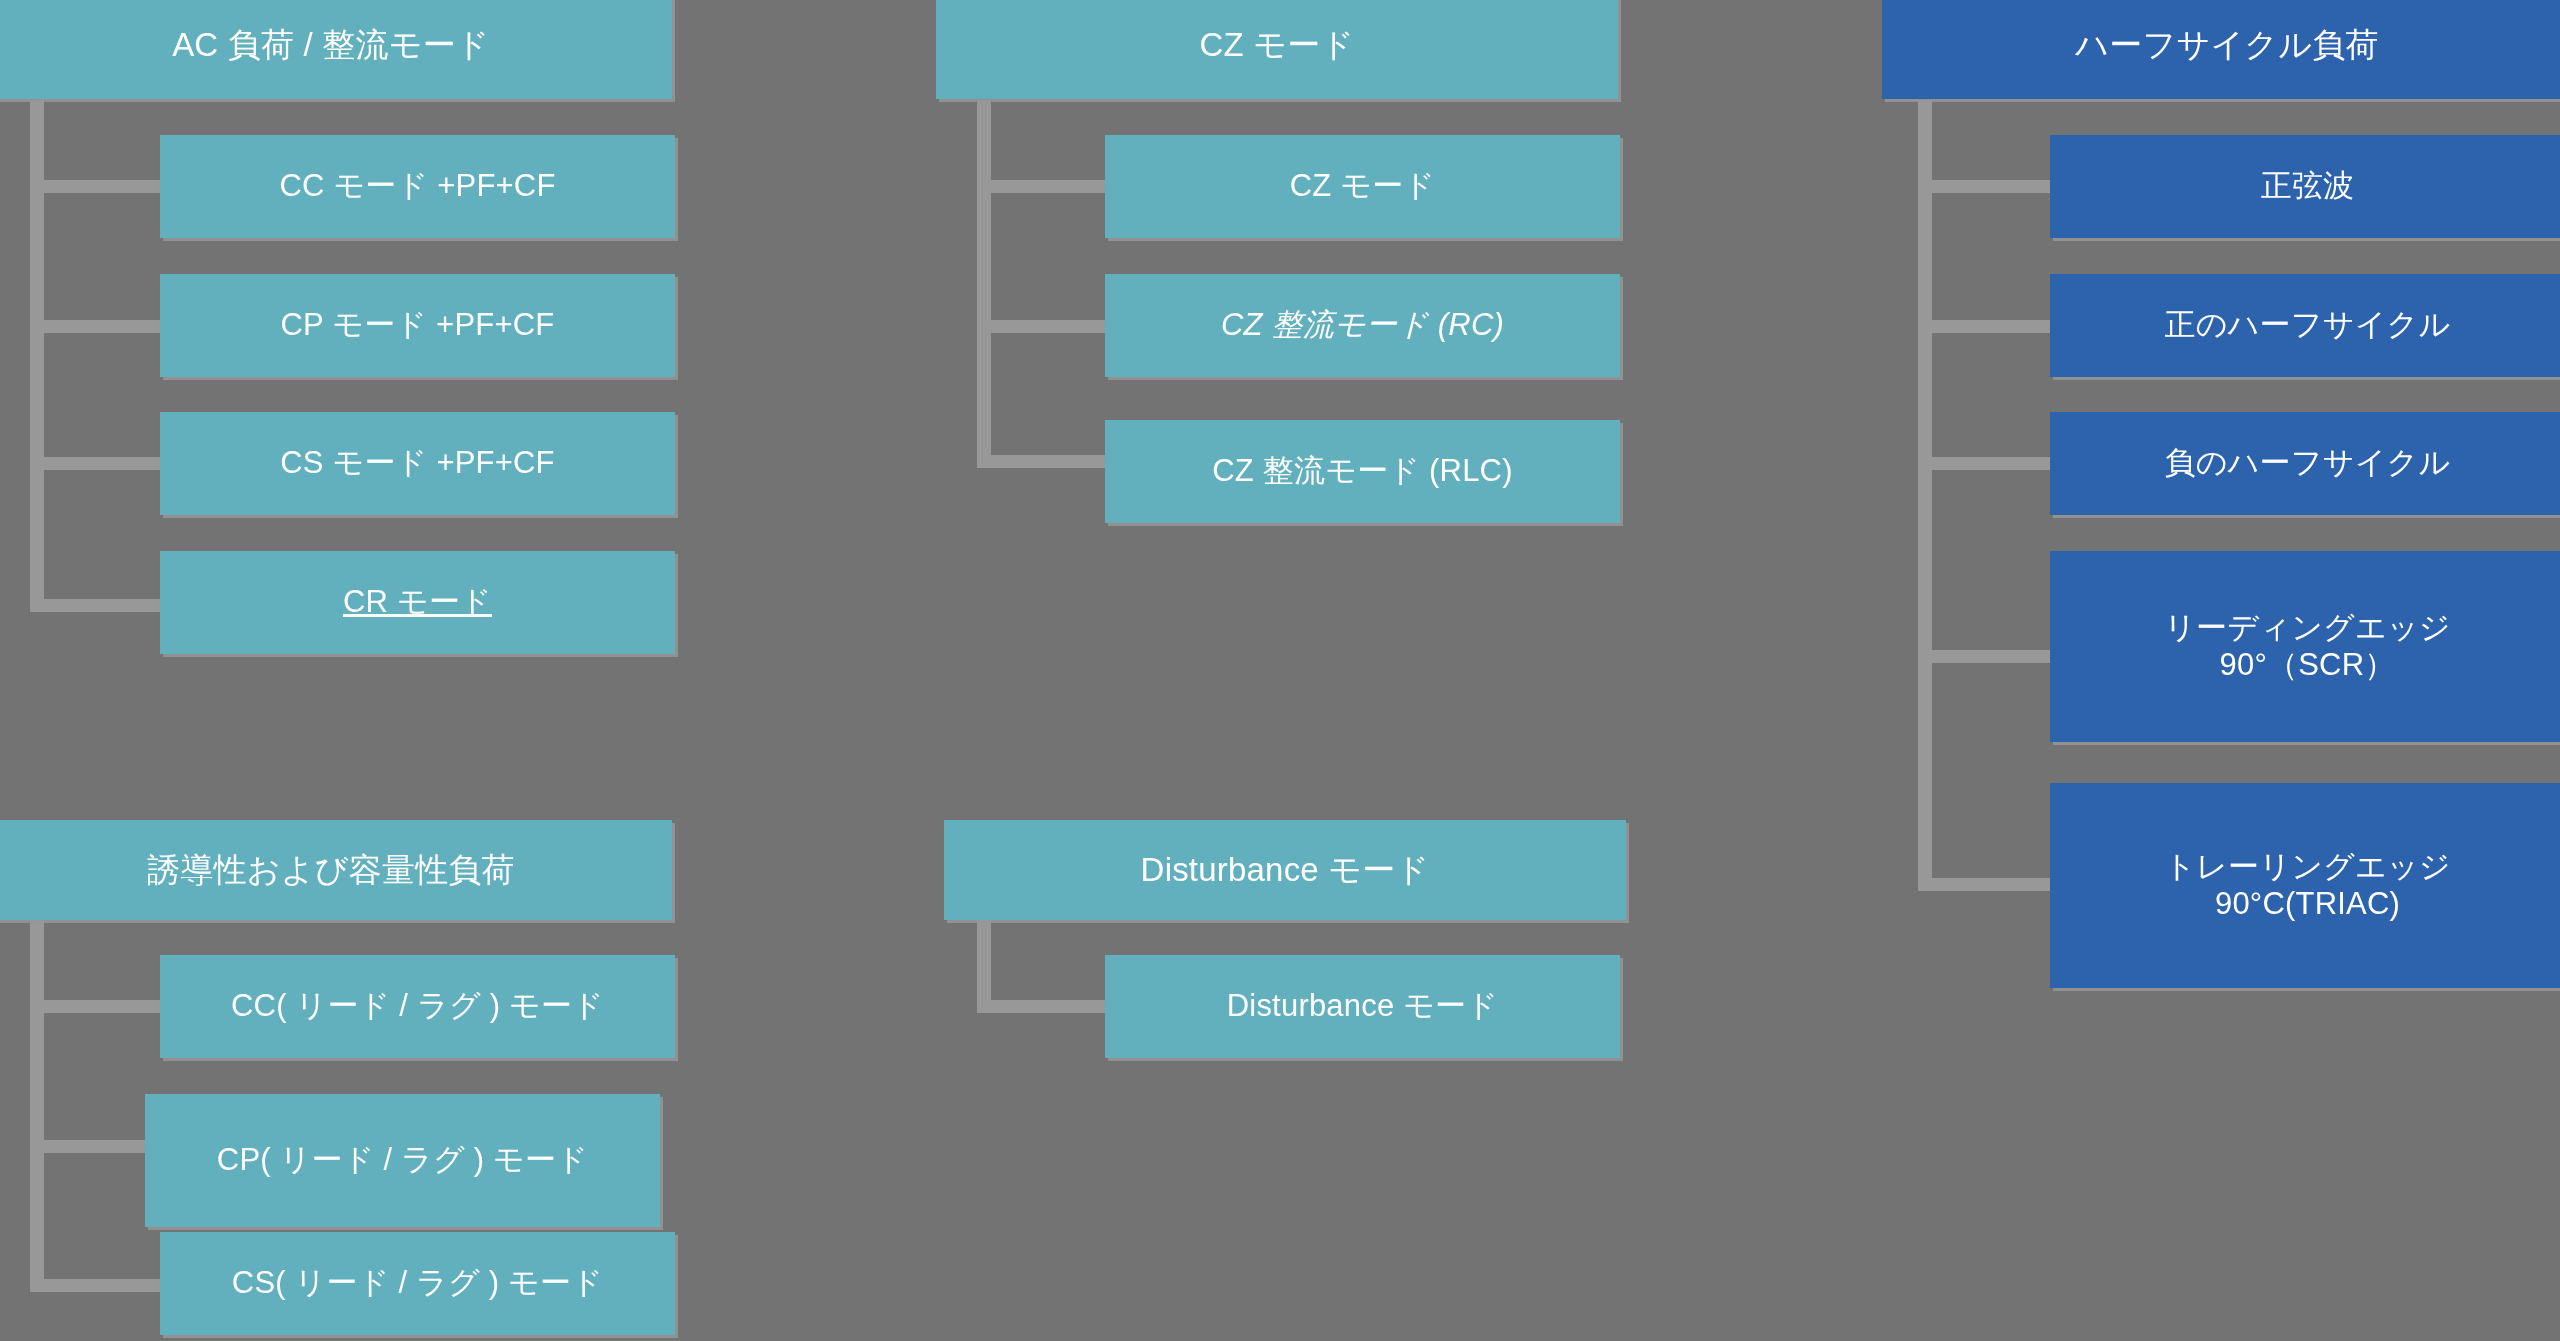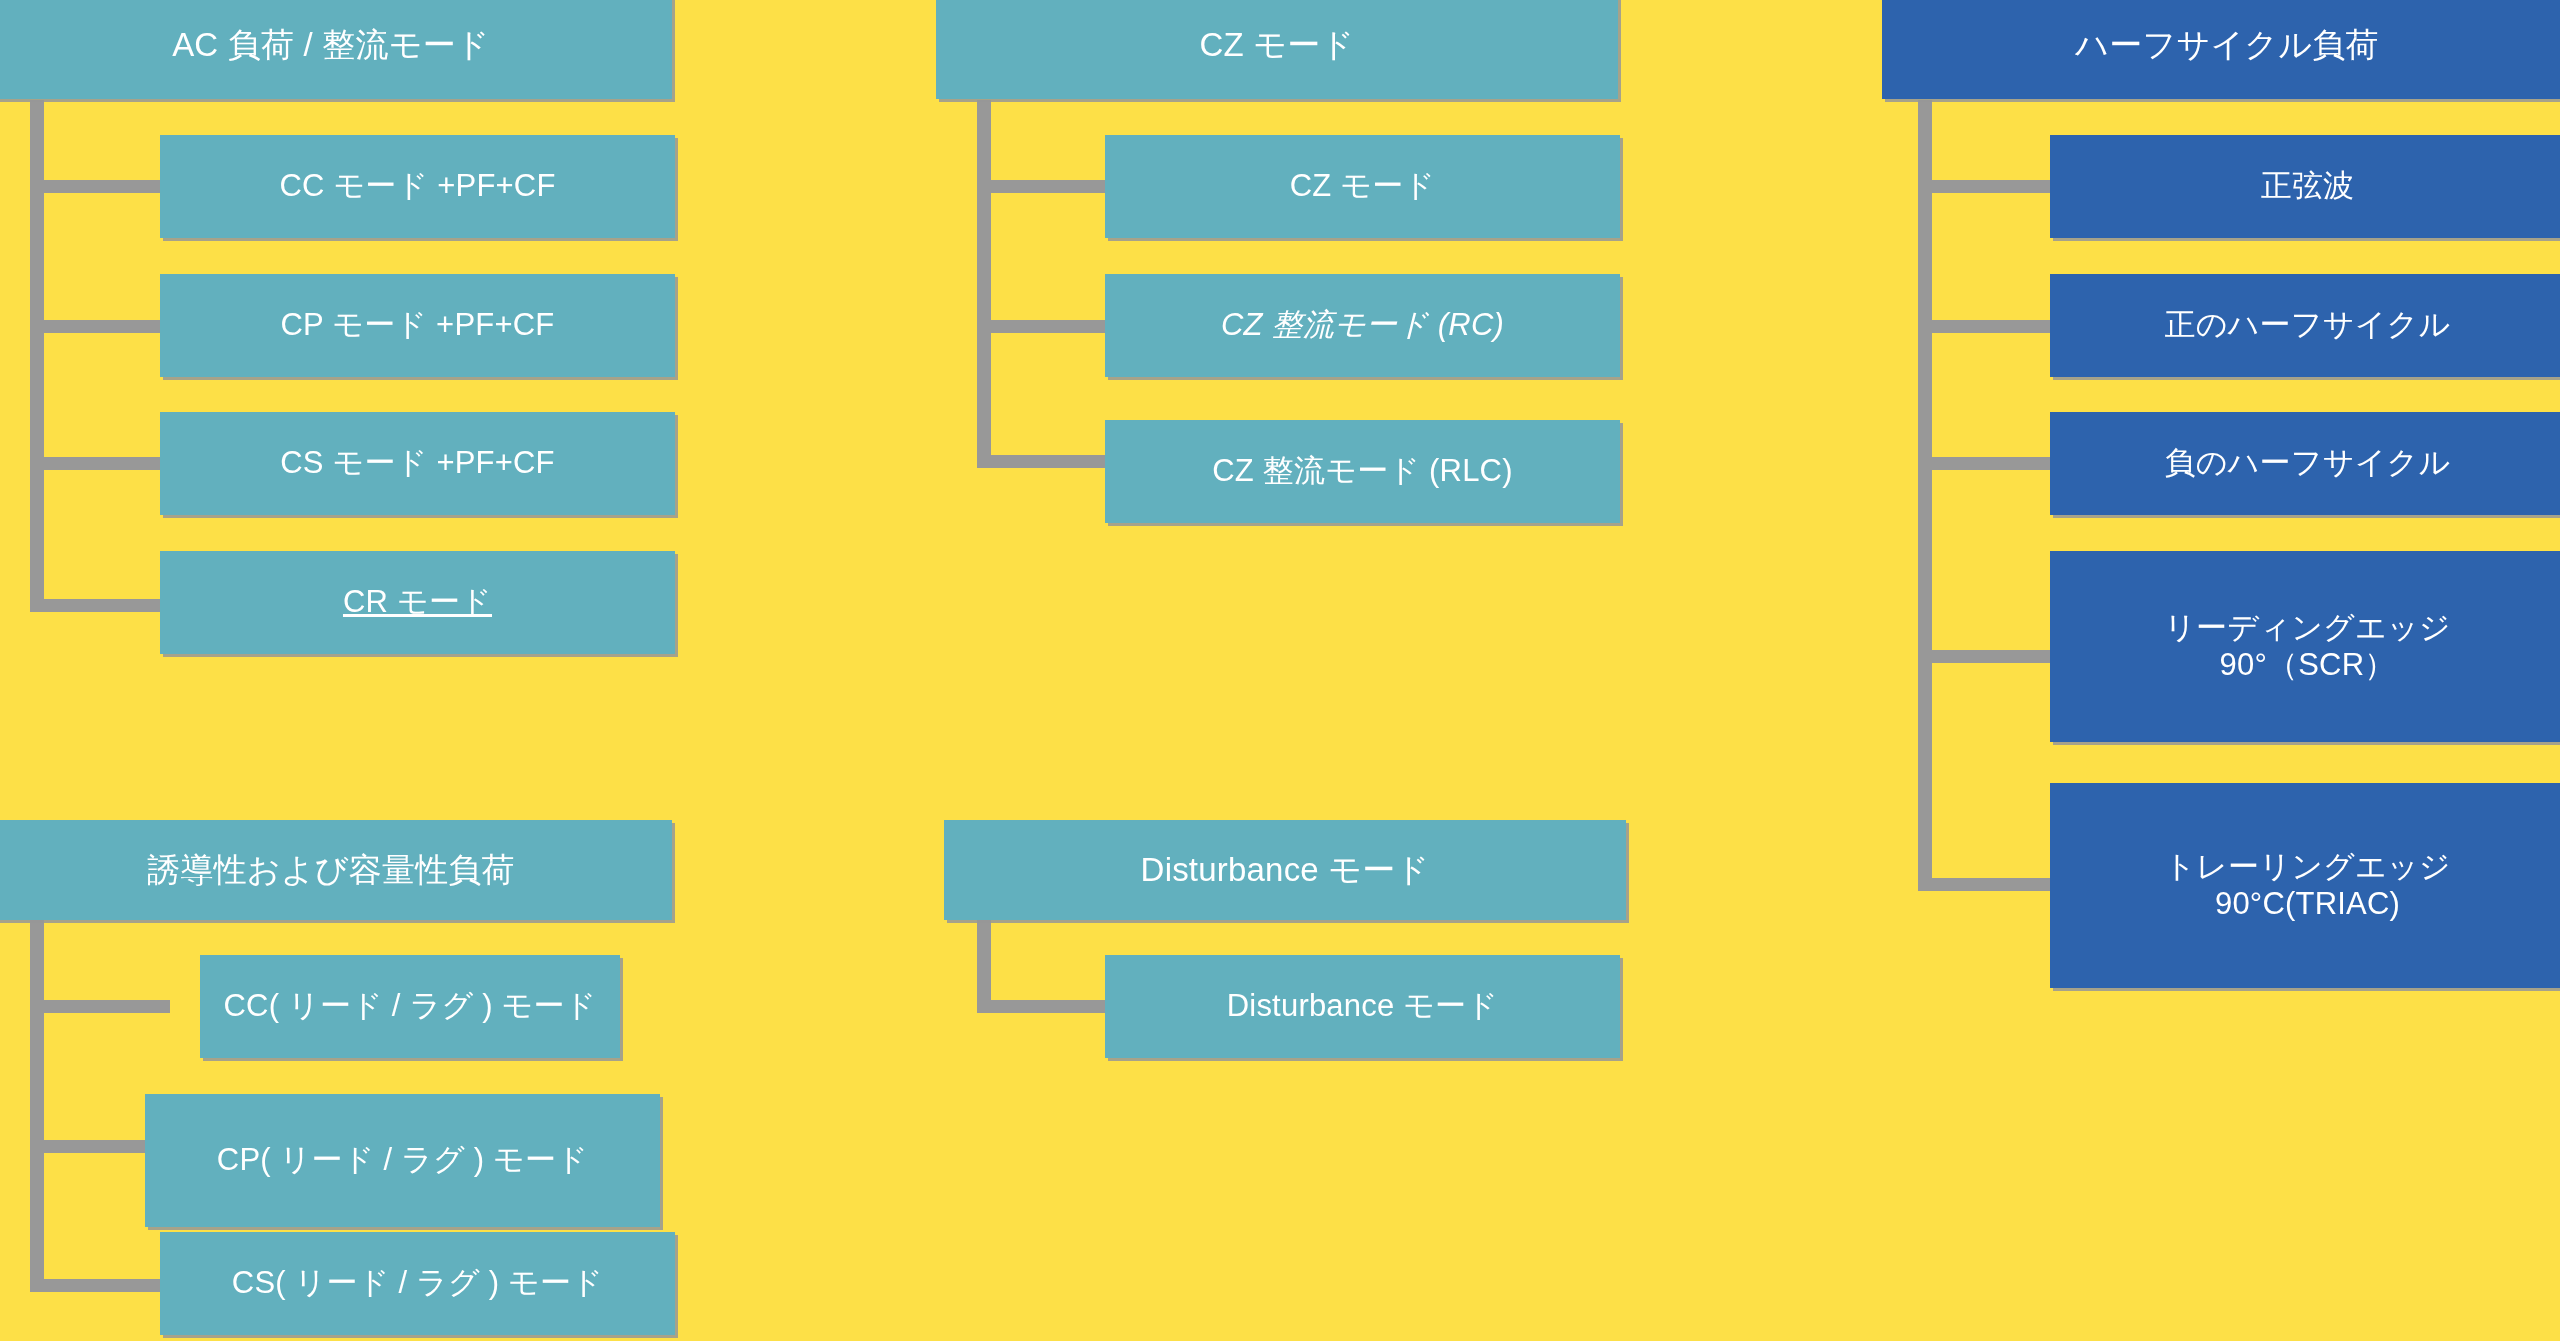--- a/index.html
+++ b/index.html
@@ -11,21 +11,21 @@
   body {
     width: 2560px;
     height: 1341px;
     overflow: hidden;
     font-family: "Liberation Sans", "DejaVu Sans", sans-serif;
   }
   #canvas {
     position: relative;
     width: 2560px;
     height: 1341px;
-    background: #fde047;
+    background: #737373;
   }
 
   
   .node {
     position: absolute;
     box-sizing: border-box;
     display: flex;
     align-items: center;
     justify-content: center;
     text-align: center;
@@ -98,21 +98,21 @@
   <div class="node blue child shadow" style="left:2050px; top:783px; width:515px; height:205px;">トレーリングエッジ
 90°C(TRIAC)</div>
 
   <div class="conn-v" style="left:30px; top:920px; width:14px; height:372px;"></div>
   <div class="conn-h" style="left:30px; top:1000px; width:140px; height:13px;"></div>
   <div class="conn-h" style="left:30px; top:1140px; width:140px; height:13px;"></div>
   <div class="conn-h" style="left:30px; top:1279px; width:140px; height:13px;"></div>
 
   <div class="node teal root shadow" style="left:-10px; top:820px; width:682px; height:100px;">誘導性および容量性負荷</div>
 
-  <div class="node teal child shadow" style="left:160px; top:955px; width:420px; height:103px;margin-left:40px;">CC( リード / ラグ ) モード</div>
+  <div class="node teal child shadow" style="left:160px; top:955px; width:515px; height:103px;">CC( リード / ラグ ) モード</div>
   <div class="node teal child shadow" style="left:145px; top:1094px; width:515px; height:133px;">CP( リード / ラグ ) モード</div>
   <div class="node teal child shadow" style="left:160px; top:1232px; width:515px; height:103px;">CS( リード / ラグ ) モード</div>
 
   <div class="conn-v" style="left:977px; top:920px; width:14px; height:93px;"></div>
   <div class="conn-h" style="left:977px; top:1000px; width:140px; height:13px;"></div>
 
   <div class="node teal root shadow" style="left:944px; top:820px; width:682px; height:100px;">Disturbance モード</div>
 
   <div class="node teal child shadow" style="left:1105px; top:955px; width:515px; height:103px;">Disturbance モード</div>
 

